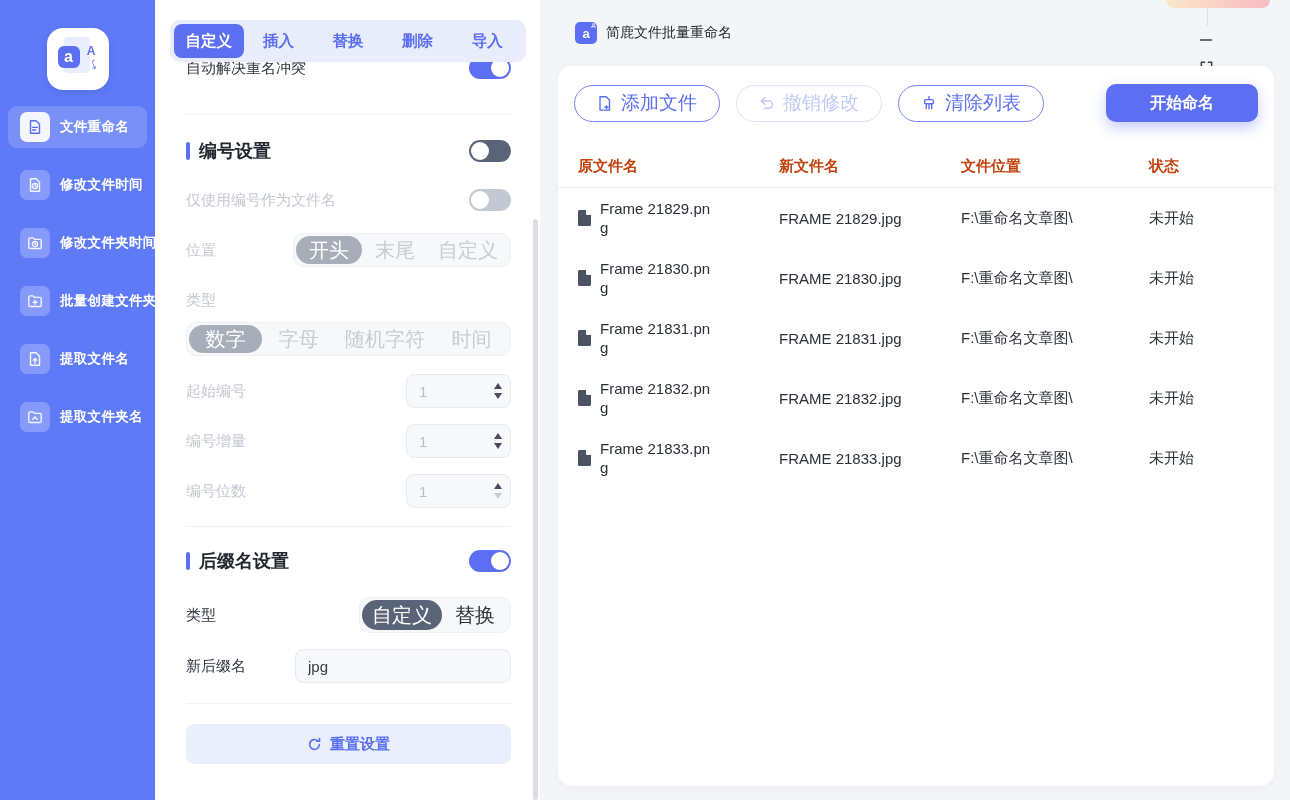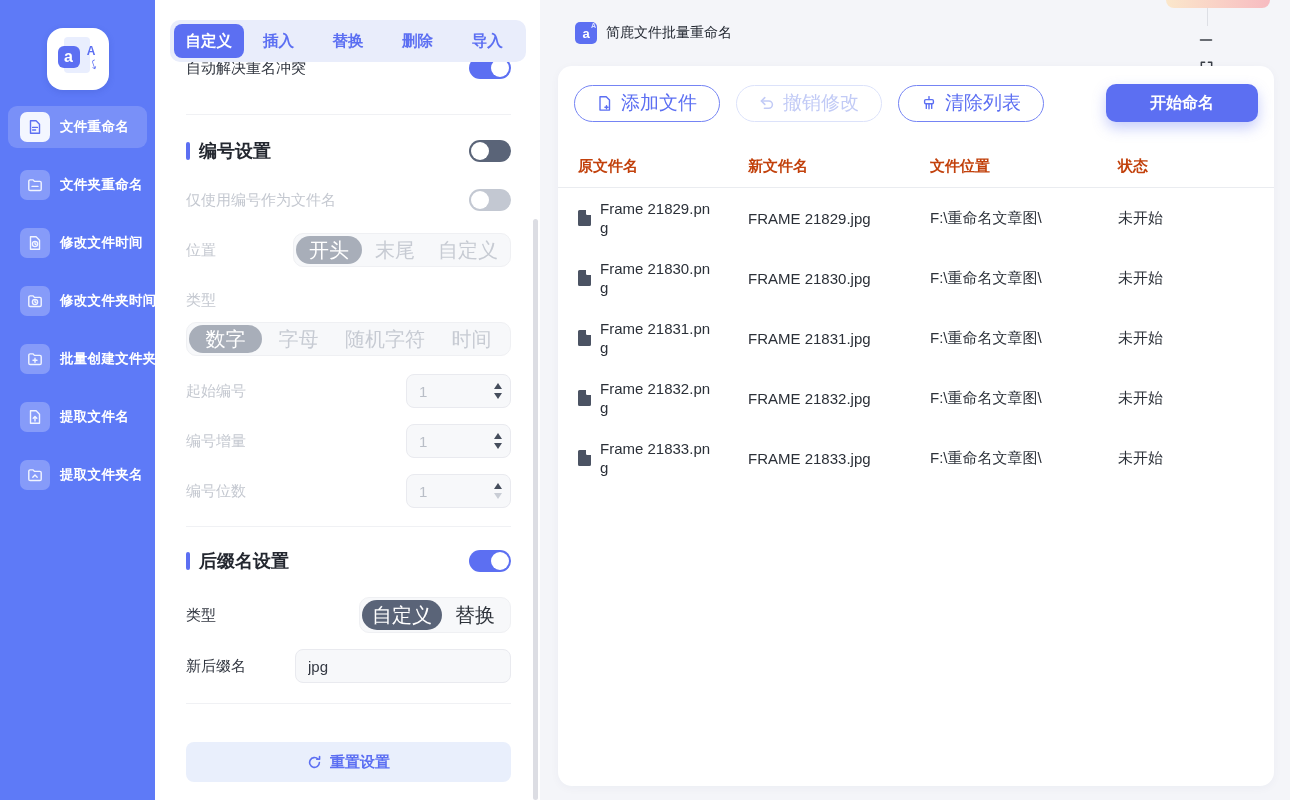--- a/index.html
+++ b/index.html
@@ -82,21 +82,21 @@
     outline:none; font-family:inherit; }
   .spin-btns { display:flex; flex-direction:column; gap:4px; }
   .tri { width:0; height:0; border-left:4.5px solid transparent; border-right:4.5px solid transparent; cursor:pointer; }
   .tri.up { border-bottom:6px solid #454D5C; }
   .tri.down { border-top:6px solid #454D5C; }
   .tri.dimmed { border-top-color:#C9CDD5; }
 
   .text-input { width:216px; height:34px; background:#F7F8FA; border:1px solid #E9EAEF; border-radius:8px;
     font-size:15px; color:#343943; padding:0 12px; outline:none; font-family:inherit; }
 
-  .reset-btn { margin-top:38px; width:100%; height:40px; border:none; border-radius:8px; background:#E9EFFC;
+  .reset-btn { margin-top:20px; width:100%; height:40px; border:none; border-radius:8px; background:#E9EFFC;
     color:#5C6FF2; font-size:15px; font-weight:600; cursor:pointer; display:flex; align-items:center;
     justify-content:center; gap:8px; font-family:inherit; }
 
   .v-scrollbar { position:absolute; right:2px; top:219px; width:5px; height:581px; background:#DCDDE3;
     border-radius:3px; cursor:grab; }
 
   
   .right { flex:1; display:flex; flex-direction:column; background:#F4F5F9; }
   .titlebar { height:66px; display:flex; align-items:center; padding:0 20px 0 35px; }
   .app-ic { width:22px; height:22px; border-radius:5px; background:#5C6FF2; color:#fff; font-weight:bold;
@@ -118,21 +118,21 @@
   .pill-btn { height:37px; border-radius:19px; border:1px solid #7584F4; background:#fff; color:#5C6FF2;
     font-size:19px; display:flex; align-items:center; gap:8px; padding:0 22px; cursor:pointer; font-family:inherit; }
   .pill-btn.disabled { border-color:#DCE2FA; color:#C2CBF6; }
   .start-btn { margin-left:auto; width:152px; height:38px; border:none; border-radius:10px; background:#5C6FF2;
     color:#fff; font-size:16px; font-weight:bold; cursor:pointer; font-family:inherit;
     box-shadow:0 6px 14px rgba(92,111,242,.35); }
 
   .thead { margin-top:24px; height:42px; display:flex; align-items:center; padding-left:20px;
     border-bottom:1px solid #EAECF0; }
   .th { font-size:15px; color:#c2410c; font-weight:600; }
-  .c1 { width:170px; } .c2 { width:182px; } .c3 { width:188px; } .c4 { flex:1; }
+  .c1 { width:170px; } .c2 { width:182px;margin-left:31px; } .c3 { width:188px; } .c4 { flex:1; }
   .trow { height:60px; display:flex; align-items:center; padding-left:20px; cursor:default; }
   .td { font-size:15px; color:#2B3038; }
   .orig-cell { display:flex; align-items:center; gap:9px; }
   .orig-name { width:112px; word-break:break-all; line-height:19px; }
   .file-ic { color:#4B5363; min-width:13px; display:grid; place-items:center; }
 </style>
 </head>
 <body>
 
 <aside class="sidebar">
@@ -144,29 +144,20 @@
   </div>
   <nav id="nav-list">
       <div class="nav-item active">
         <span class="nav-ic">
           <svg width="16" height="16" viewBox="0 0 16 16" fill="none" stroke="currentColor" stroke-width="1.4" stroke-linecap="round" stroke-linejoin="round">
             <path d="M3.5 1.8h5.6l3.4 3.4v9H3.5z"></path>
             <path d="M5.6 8.4h4.8M5.6 11h3"></path>
           </svg>
         </span>
         <span class="nav-label">文件重命名</span>
-      </div>
-      <div class="nav-item">
-        <span class="nav-ic">
-          <svg width="16" height="16" viewBox="0 0 16 16" fill="none" stroke="currentColor" stroke-width="1.4" stroke-linecap="round" stroke-linejoin="round">
-            <path d="M1.8 4.2c0-.7.6-1.3 1.3-1.3h3l1.3 1.5h5.5c.7 0 1.3.6 1.3 1.3v6.5c0 .7-.6 1.3-1.3 1.3H3.1c-.7 0-1.3-.6-1.3-1.3z"></path>
-            <path d="M5 9.4h6"></path>
-          </svg>
-        </span>
-        <span class="nav-label">文件夹重命名</span>
       </div>
       <div class="nav-item">
         <span class="nav-ic">
           <svg width="16" height="16" viewBox="0 0 16 16" fill="none" stroke="currentColor" stroke-width="1.4" stroke-linecap="round" stroke-linejoin="round">
             <path d="M3.5 1.8h5.6l3.4 3.4v9H3.5z"></path>
             <circle cx="8" cy="9" r="2.6"></circle>
             <path d="M8 7.8V9l1 .7"></path>
           </svg>
         </span>
         <span class="nav-label">修改文件时间</span>

